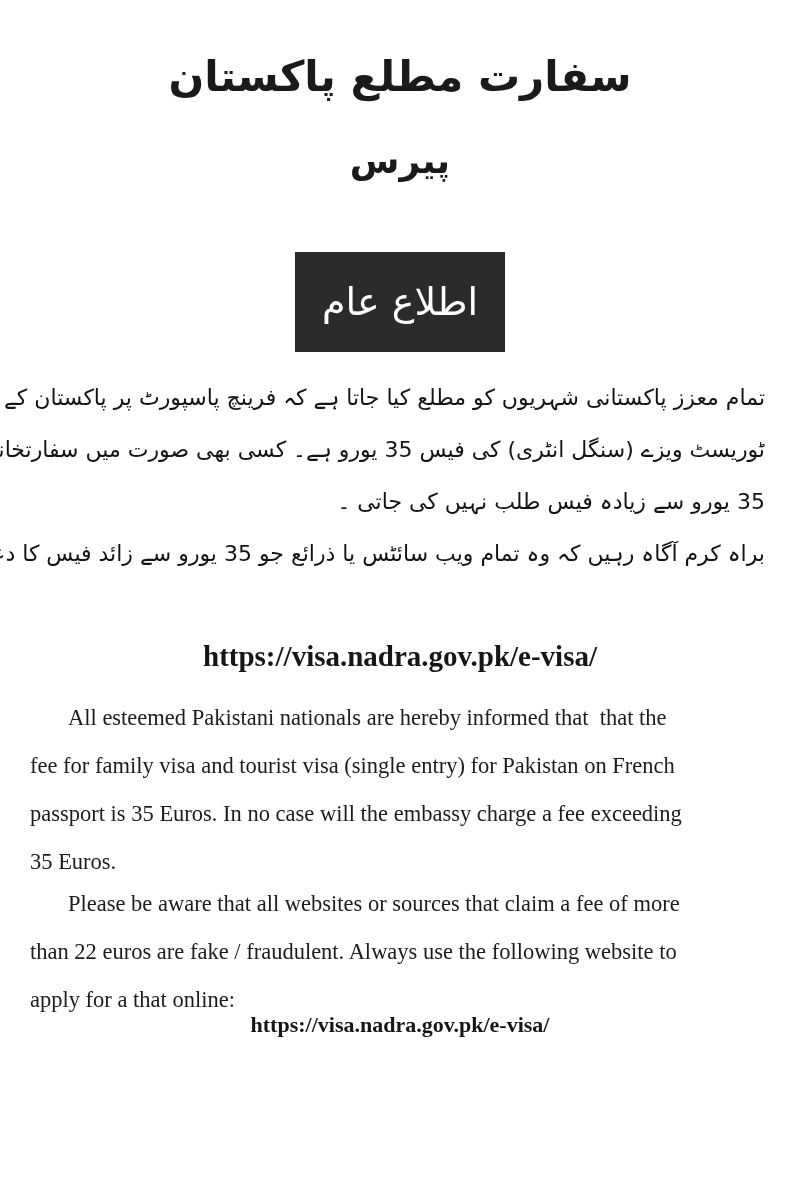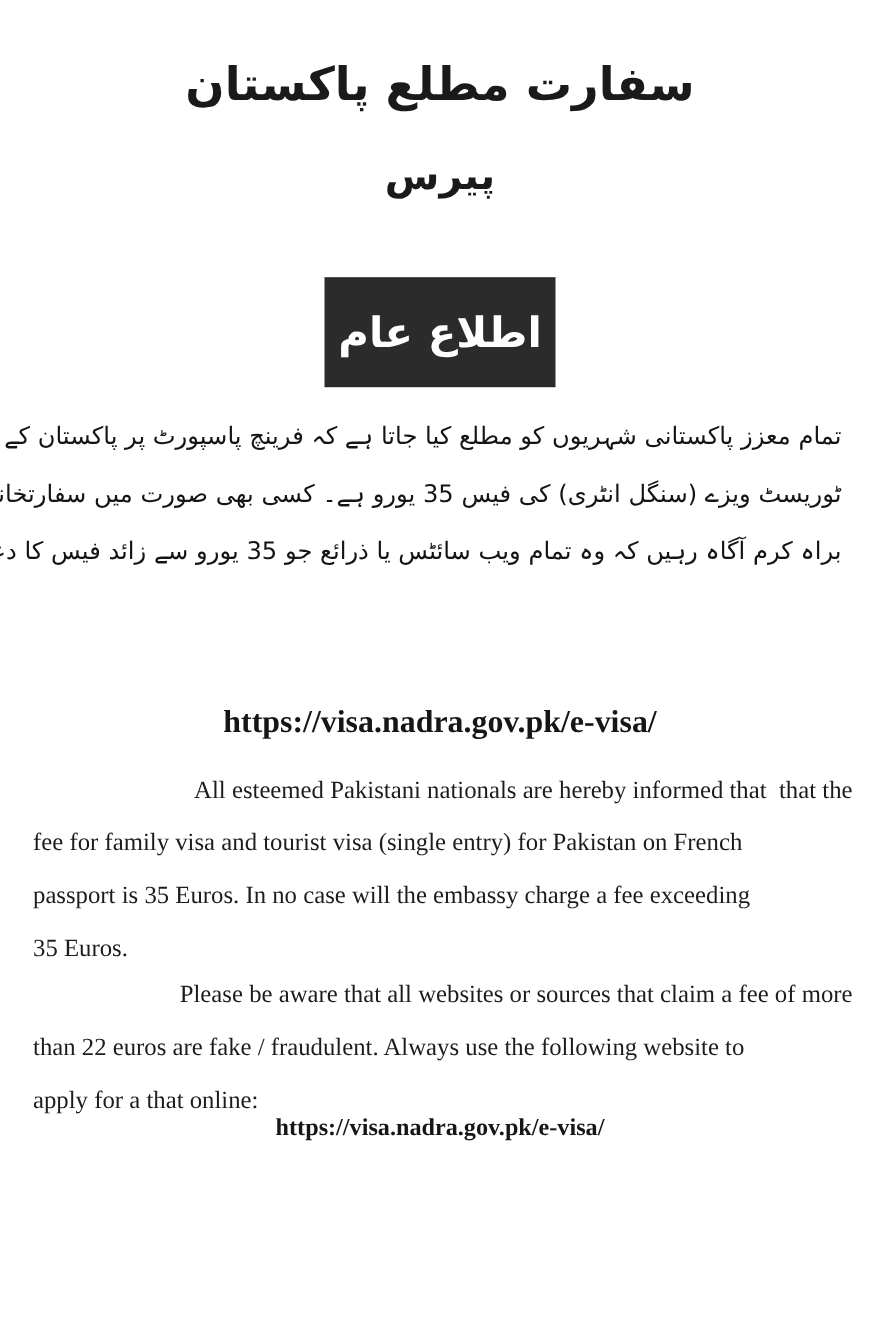--- a/index.html
+++ b/index.html
@@ -48,21 +48,21 @@
     width: 210px;
     height: 100px;
     background: #2b2b2b;
     display: flex;
     align-items: center;
     justify-content: center;
   }
   .notice-banner .banner-text {
     color: #ffffff;
     font-size: 38px;
-    font-weight: bold;
+    font-weight: normal;
     line-height: 1;
   }
 
   .urdu-block {
     top: 372px;
     left: 35px;
     width: 730px;
     text-align: right;
     font-size: 22px;
     color: #141414;
@@ -87,21 +87,20 @@
     width: 745px;
     font-size: 22.5px;
     color: #1c1c1c;
   }
   .eng-block .eline {
     line-height: 48px;
     white-space: pre;
   }
   .eng-block .eline.indent {
     padding-left: 38px;
-    text-align: right;
   }
   .eng-p1 { top: 694px; }
   .eng-p2 { top: 880px; }
 
   .secondary-url {
     top: 1012px;
     left: 0;
     width: 800px;
     text-align: center;
     font-size: 22px;
@@ -116,20 +115,21 @@
 
 <div class="abs urdu city-title">پیرس</div>
 
 <div class="abs notice-banner">
   <span class="urdu banner-text">اطلاع عام</span>
 </div>
 
 <div class="abs urdu urdu-block">
   <div class="uline">تمام معزز پاکستانی شہریوں کو مطلع کیا جاتا ہے کہ فرینچ پاسپورٹ پر پاکستان کے لئے فیملی ویزے اور</div>
   <div class="uline">ٹوریسٹ ویزے (سنگل انٹری) کی فیس 35 یورو ہے۔ کسی بھی صورت میں سفارتخانہ کی جانب سے</div>
+  <div class="uline">35 یورو سے زیادہ فیس طلب نہیں کی جاتی ۔</div>
   <div class="uline">براہ کرم آگاہ رہیں کہ وہ تمام ویب سائٹس یا ذرائع جو 35 یورو سے زائد فیس کا دعویٰ کریں ، جعلی ہیں ۔</div>
 </div>
 
 <div class="abs primary-url">https://visa.nadra.gov.pk/e-visa/</div>
 
 <div class="abs eng-block eng-p1">
   <div class="eline indent">All esteemed Pakistani nationals are hereby informed that  that the</div>
   <div class="eline">fee for family visa and tourist visa (single entry) for Pakistan on French</div>
   <div class="eline">passport is 35 Euros. In no case will the embassy charge a fee exceeding</div>
   <div class="eline">35 Euros.</div>

